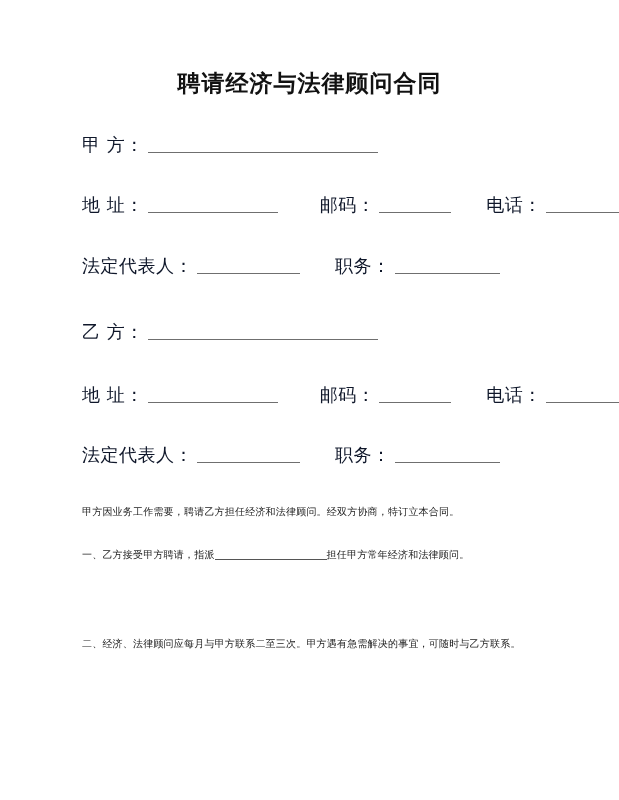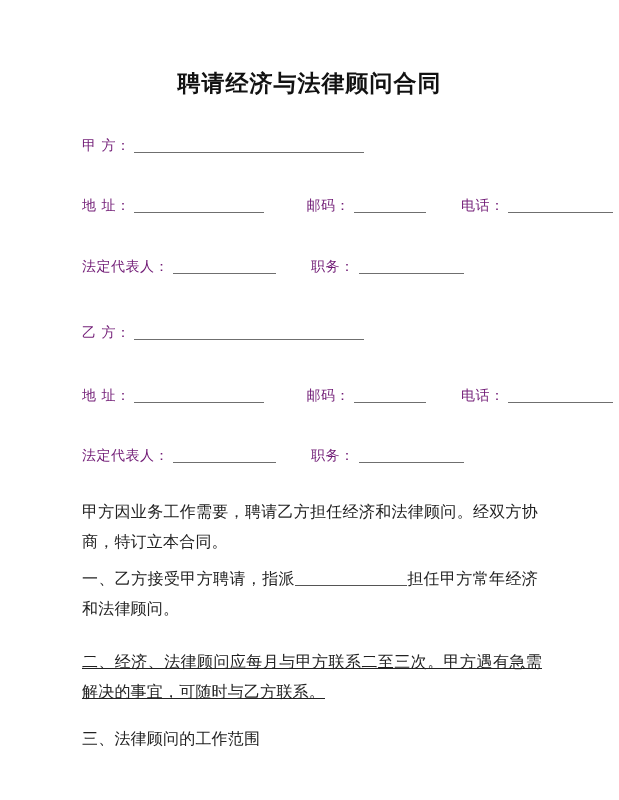--- a/index.html
+++ b/index.html
@@ -38,40 +38,40 @@
     position: absolute;
     left: 82px;
     height: 22px;
     display: flex;
     align-items: flex-end;
     font-size: 12.5px;
     color: #222222;
     white-space: nowrap;
   }
   .flabel {
-    font-size: 14px;
-    color: #701a75;
+    font-size: 18px;
+    color: #0f172a;
     line-height: 16px;
     letter-spacing: 0.5px;
   }
   .blank {
     display: inline-block;
     border-bottom: 1.2px solid #6f6f6f;
     height: 14px;
     margin-left: 4px;
   }
   .gap-lg { display: inline-block; width: 42px; }
   .gap-md { display: inline-block; width: 35px; }
 
   
   .para {
     position: absolute;
     left: 82px;
     width: 456px;
-    font-size: 16px;
+    font-size: 10px;
     line-height: 30px;
     color: #222222;
     text-align: justify;
     letter-spacing: 0.2px;
   }
   .inline-blank {
     display: inline-block;
     border-bottom: 1.1px solid #555555;
     width: 112px;
     height: 13px;
@@ -128,21 +128,20 @@
   <div class="form-row" style="top:441px;">
     <span class="flabel">法定代表人：</span>
     <span class="blank" style="width:103px;"></span>
     <span class="gap-md"></span>
     <span class="flabel">职务：</span>
     <span class="blank" style="width:105px;"></span>
   </div>
 
   <div class="para" style="top:497px;">甲方因业务工作需要，聘请乙方担任经济和法律顾问。经双方协商，特订立本合同。</div>
 
-  <div class="para" style="top:564px;">
+  <div class="para" style="top:540px;">
     <span>一、乙方接受甲方聘请，指派</span><span class="inline-blank"></span><span>担任甲方常年经济和法律顾问。</span>
   </div>
 
-  <div class="para" style="top:647px; width:460px;text-decoration:underline;">二、经济、法律顾问应每月与甲方联系二至三次。甲方遇有急需解决的事宜，可随时与乙方联系。</div>
+  <div class="para" style="top:629px; width:460px;">二、经济、法律顾问应每月与甲方联系二至三次。甲方遇有急需解决的事宜，可随时与乙方联系。</div>
 
-  <div class="para" style="top:724px;">三、法律顾问的工作范围</div>
 
 </div>
 
 </body></html>

